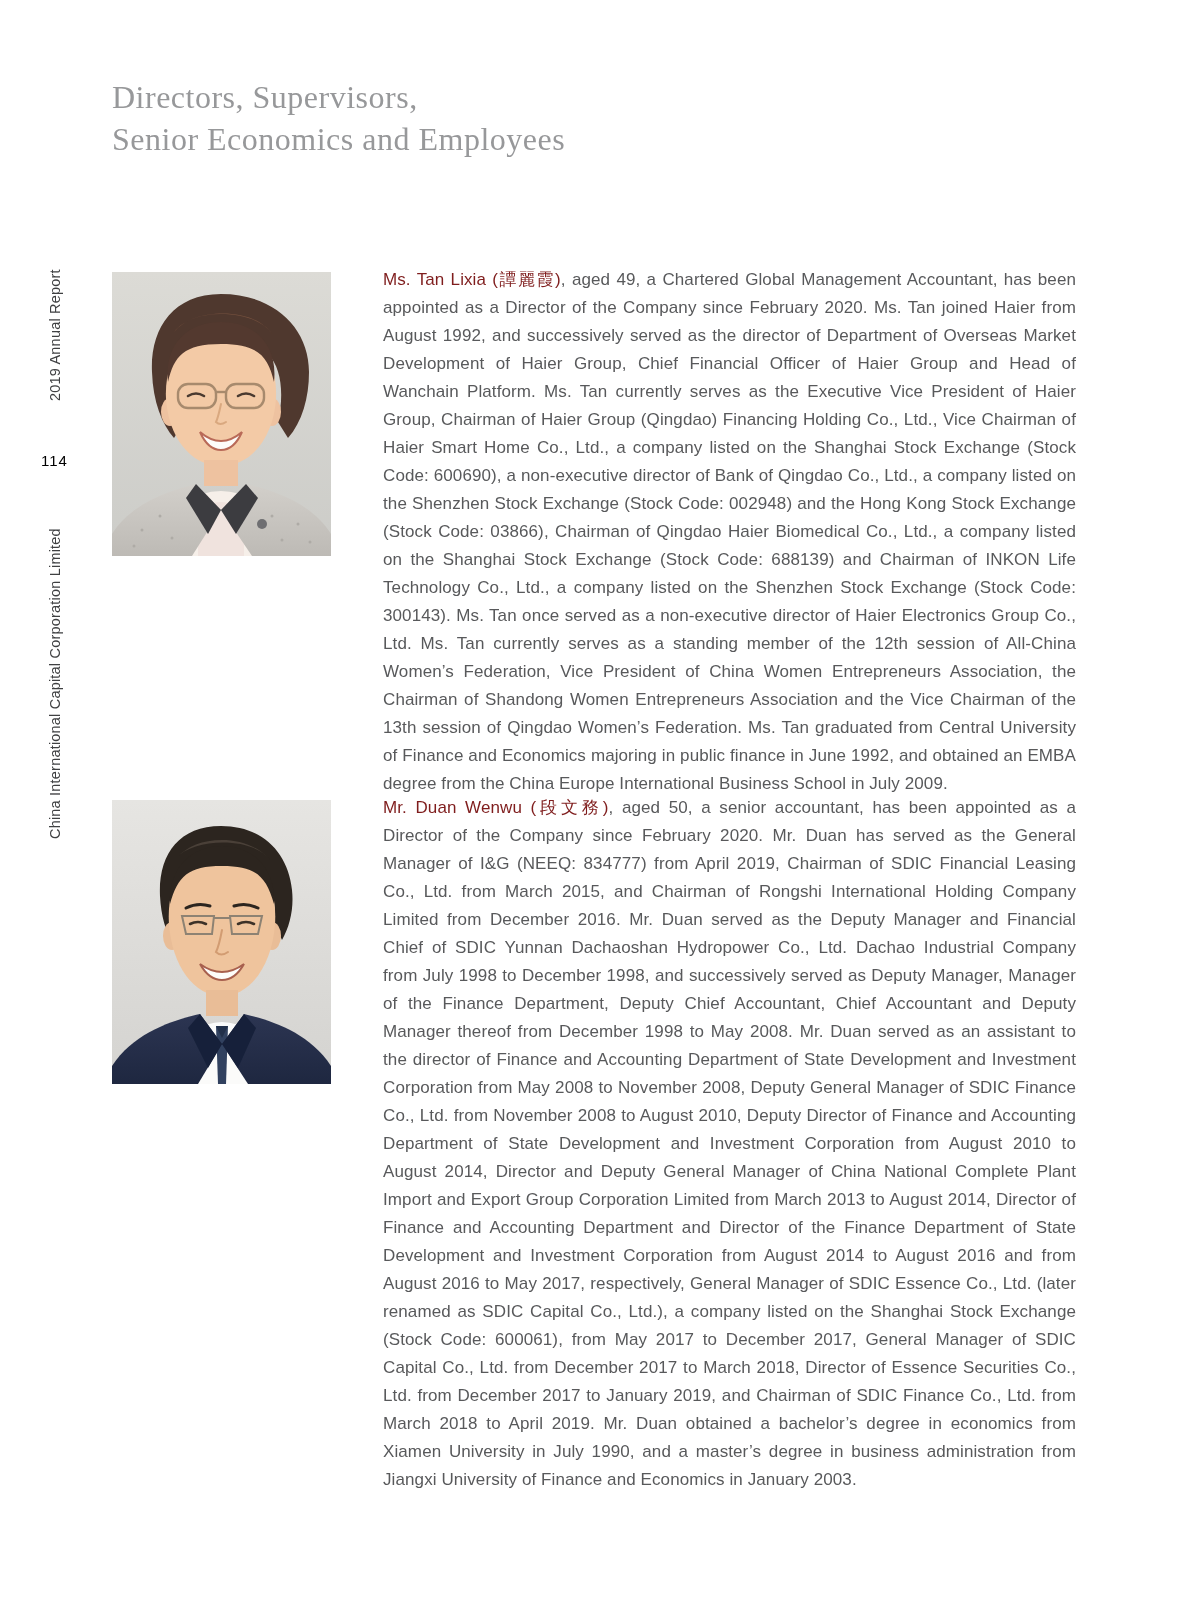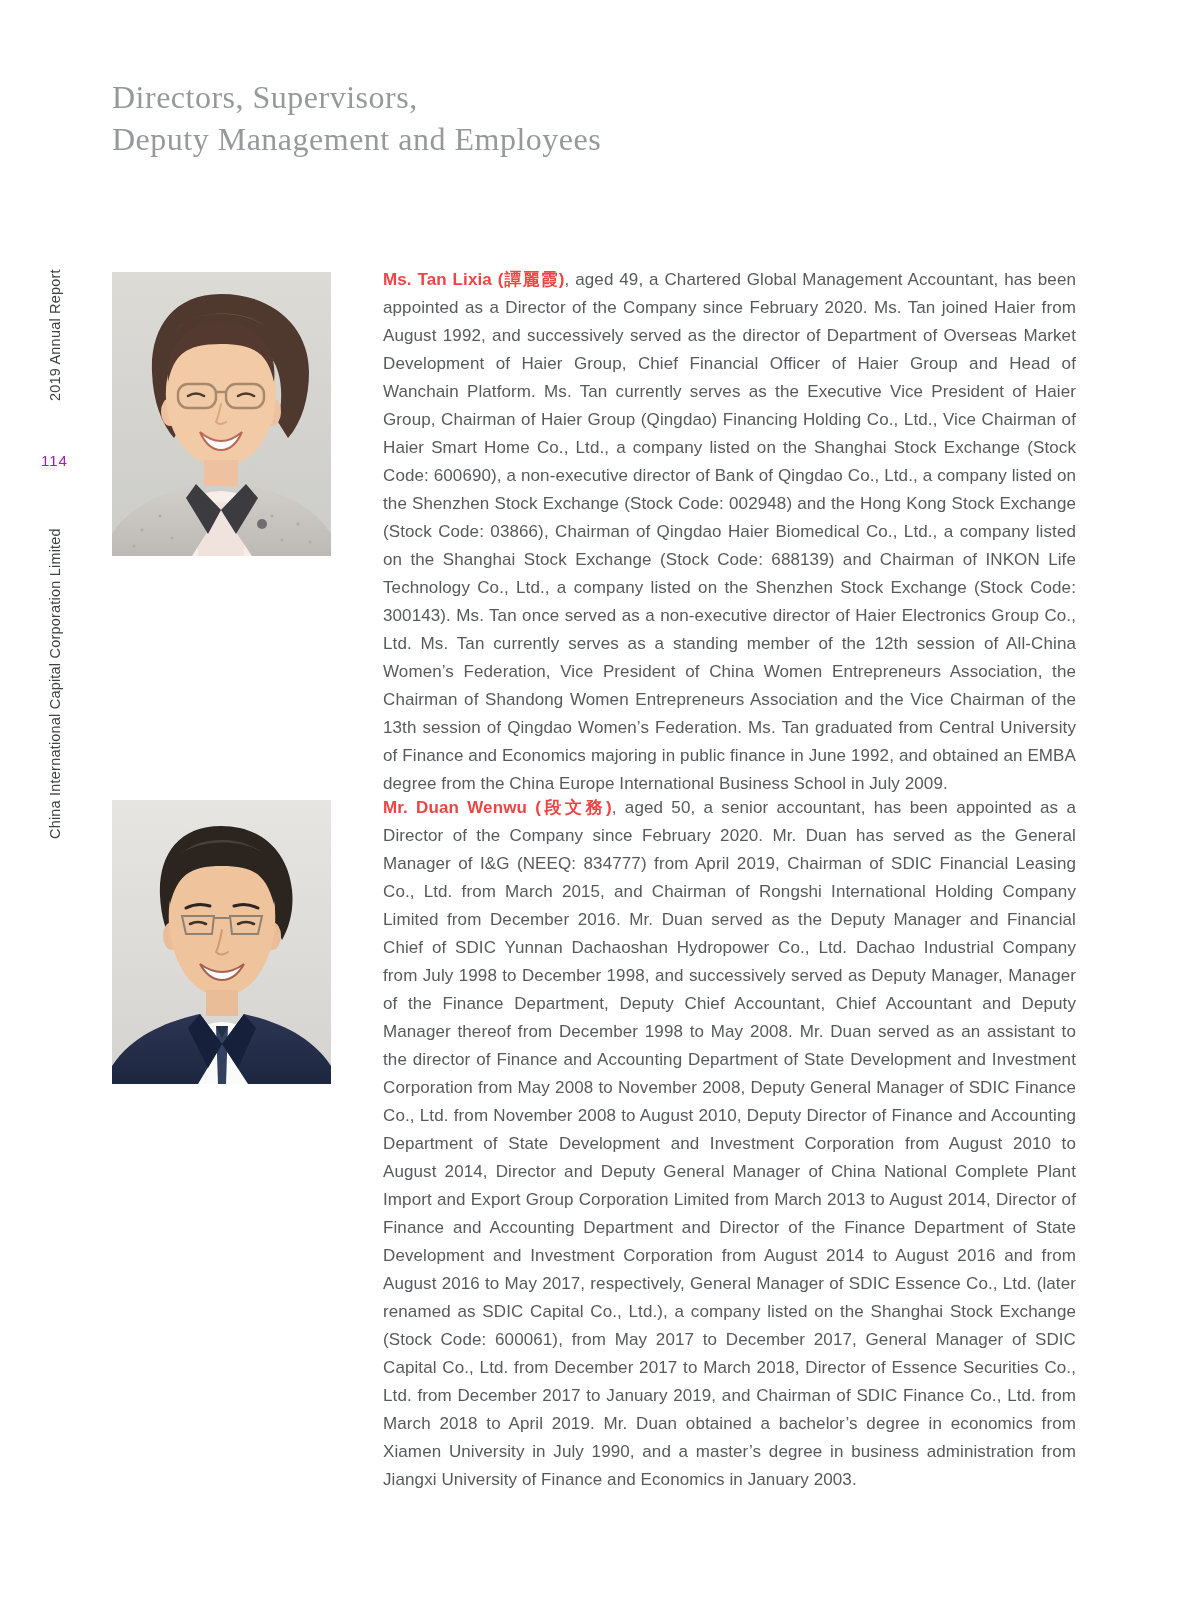--- a/index.html
+++ b/index.html
@@ -37,21 +37,21 @@
     color: #3f4042;
     letter-spacing: 0.2px;
   }
   .v-report  { left: 47px; top: 401px; }
   .v-company { left: 47px; top: 839px; }
   .page-number {
     position: absolute;
     left: 41px;
     top: 452px;
     font-size: 15px;
-    color: #a21caf;
+    color: #000000;
     letter-spacing: 1px;
   }
 
   
   .bio { position: absolute; left: 0; top: 0; }
   .bio-photo {
     position: absolute;
     width: 219px;
     height: 284px;
     overflow: hidden;
@@ -66,32 +66,32 @@
     width: 693px;
     font-size: 17px;
     line-height: 28px;
     color: #58595b;
     text-align: justify;
     letter-spacing: 0.1px;
   }
   .bio-text-1 { top: 266px; }
   .bio-text-2 { top: 794px; }
   .bio-lead {
-    font-weight: bold;
-    color: #ef4444;
+    font-weight: normal;
+    color: #7f1d1d;
   }
 </style>
 </head>
 <body>
 
 <div class="page">
 
   <h1 class="chapter-title">
     <span>Directors, Supervisors,</span><br>
-    <span>Deputy Management and Employees</span>
+    <span>Senior Economics and Employees</span>
   </h1>
 
   <div class="vtext v-report">2019 Annual Report</div>
   <div class="page-number">114</div>
   <div class="vtext v-company">China International Capital Corporation Limited</div>
 
   <div class="bio">
     <div class="bio-photo photo-1">
       <svg viewBox="0 0 219 284" preserveAspectRatio="none">
         <defs>

